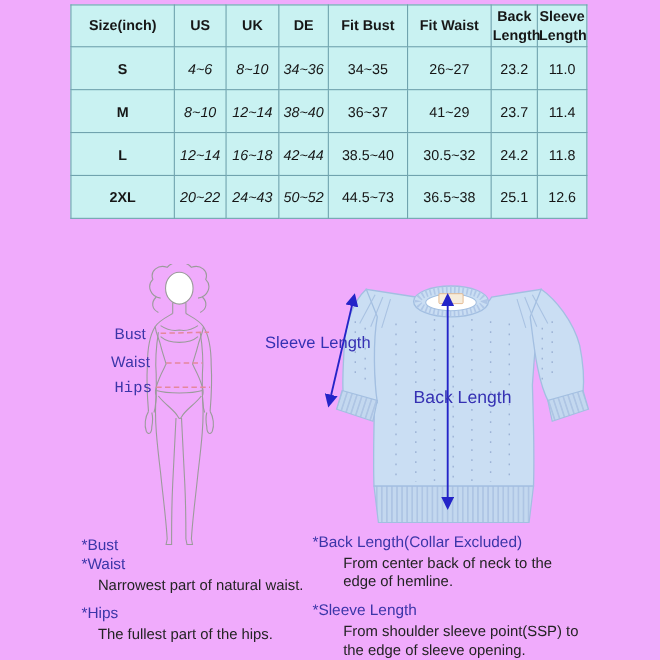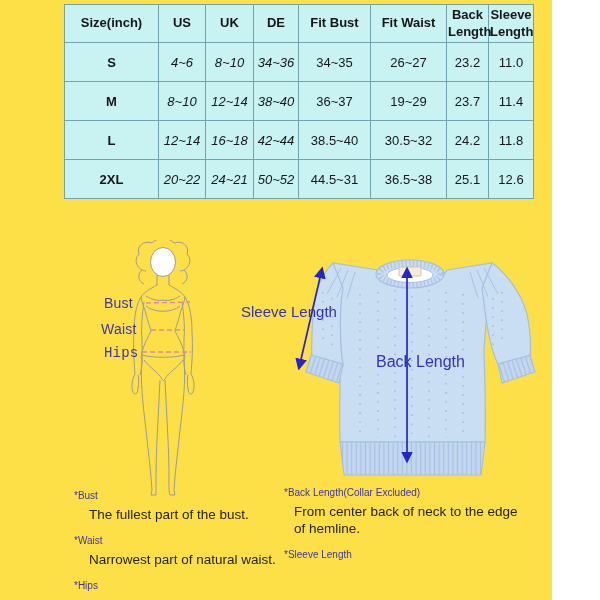--- a/index.html
+++ b/index.html
@@ -1,17 +1,17 @@
 <!DOCTYPE html>
 <html><head>
 <meta charset="utf-8">
 <style>
   html,body{margin:0;padding:0;background:#fff;}
   .canvas{
-    position:relative;width:552px;height:600px;background:#fde047;
+    position:relative;width:600px;height:600px;background:#f0abfc;
     font-family:"Liberation Sans",sans-serif;overflow:hidden;color:#111;
   }
   
   table.size-chart{
     position:absolute;left:64px;top:4px;width:469px;
     border-collapse:collapse;table-layout:fixed;
     background:#c9f2f2;
   }
   table.size-chart th,table.size-chart td{
     border:1px solid #70a3ae;text-align:center;vertical-align:middle;
@@ -22,23 +22,23 @@
   td.c-size{font-weight:bold;font-size:13.5px;}
   td.c-intl{font-style:italic;}
   
   .meas-label{
     position:absolute;color:#3b35a8;font-size:14px;letter-spacing:.2px;
   }
   .garment-label{position:absolute;color:#3531b3;font-size:15px;}
   .svg-abs{position:absolute;}
   
   .defs{position:absolute;}
-  .def-term{color:#3b35a8;font-size:10px;line-height:17px;margin:0;}
+  .def-term{color:#3b35a8;font-size:14px;line-height:17px;margin:0;}
   .def-desc{color:#232323;font-size:13.5px;line-height:17px;margin:2px 0 9px 15px;}
-  .defs-right .def-desc{margin-left:10px;}
+  .defs-right .def-desc{margin-left:28px;}
 </style>
 </head>
 <body>
 
 <div class="canvas">
 
   <table class="size-chart">
     <colgroup>
       <col style="width:94px">
         <col style="width:47px">
@@ -71,40 +71,40 @@
         <td>26~27</td>
         <td>23.2</td>
         <td>11.0</td>
       </tr>
       <tr>
         <td class="c-size">M</td>
         <td class="c-intl">8~10</td>
         <td class="c-intl">12~14</td>
         <td class="c-intl">38~40</td>
         <td>36~37</td>
-        <td>19~29</td>
+        <td>41~29</td>
         <td>23.7</td>
         <td>11.4</td>
       </tr>
       <tr>
         <td class="c-size">L</td>
         <td class="c-intl">12~14</td>
         <td class="c-intl">16~18</td>
         <td class="c-intl">42~44</td>
         <td>38.5~40</td>
         <td>30.5~32</td>
         <td>24.2</td>
         <td>11.8</td>
       </tr>
       <tr>
         <td class="c-size">2XL</td>
         <td class="c-intl">20~22</td>
-        <td class="c-intl">24~21</td>
+        <td class="c-intl">24~43</td>
         <td class="c-intl">50~52</td>
-        <td>44.5~31</td>
+        <td>44.5~73</td>
         <td>36.5~38</td>
         <td>25.1</td>
         <td>12.6</td>
       </tr>
     </tbody>
   </table>
 
   <svg class="svg-abs" style="left:98px;top:240px;" width="130" height="256" viewBox="0 0 130 256">
     <g stroke="#9b9b9b" stroke-width="1" fill="none">
 
@@ -205,35 +205,35 @@
       <line x1="37" y1="19" x2="14" y2="118" marker-start="url(#ah)" marker-end="url(#ah)"></line>
     </g>
   </svg>
 
   <div class="garment-label" style="left:241px;top:303px;">Sleeve Length</div>
   <div class="garment-label" style="left:376px;top:353px;font-size:16px;">Back Length</div>
 
   <div class="defs defs-left" style="left:74px;top:487px;width:215px;">
     <div>
       <div class="def-term">*Bust</div>
-      <div class="def-desc">The fullest part of the bust.</div>
     </div>
     <div>
       <div class="def-term">*Waist</div>
       <div class="def-desc">Narrowest part of natural waist.</div>
     </div>
     <div>
       <div class="def-term">*Hips</div>
       <div class="def-desc">The fullest part of the hips.</div>
     </div>
   </div>
 
   <div class="defs defs-right" style="left:284px;top:484px;width:248px;">
     <div>
       <div class="def-term">*Back Length(Collar Excluded)</div>
       <div class="def-desc">From center back of neck to the edge of hemline.</div>
     </div>
     <div>
       <div class="def-term">*Sleeve Length</div>
+      <div class="def-desc">From shoulder sleeve point(SSP) to the edge of sleeve opening.</div>
     </div>
   </div>
 
 </div>
 
 </body></html>

